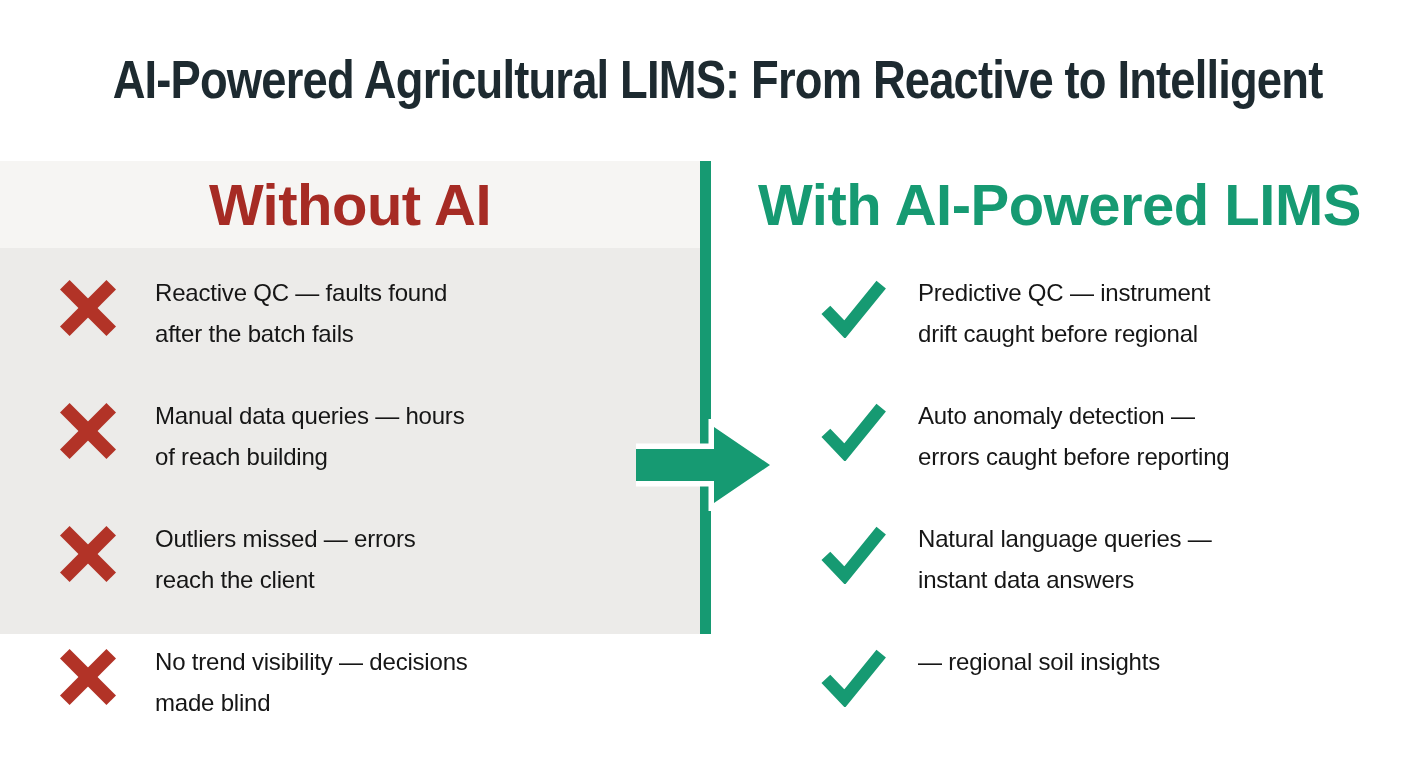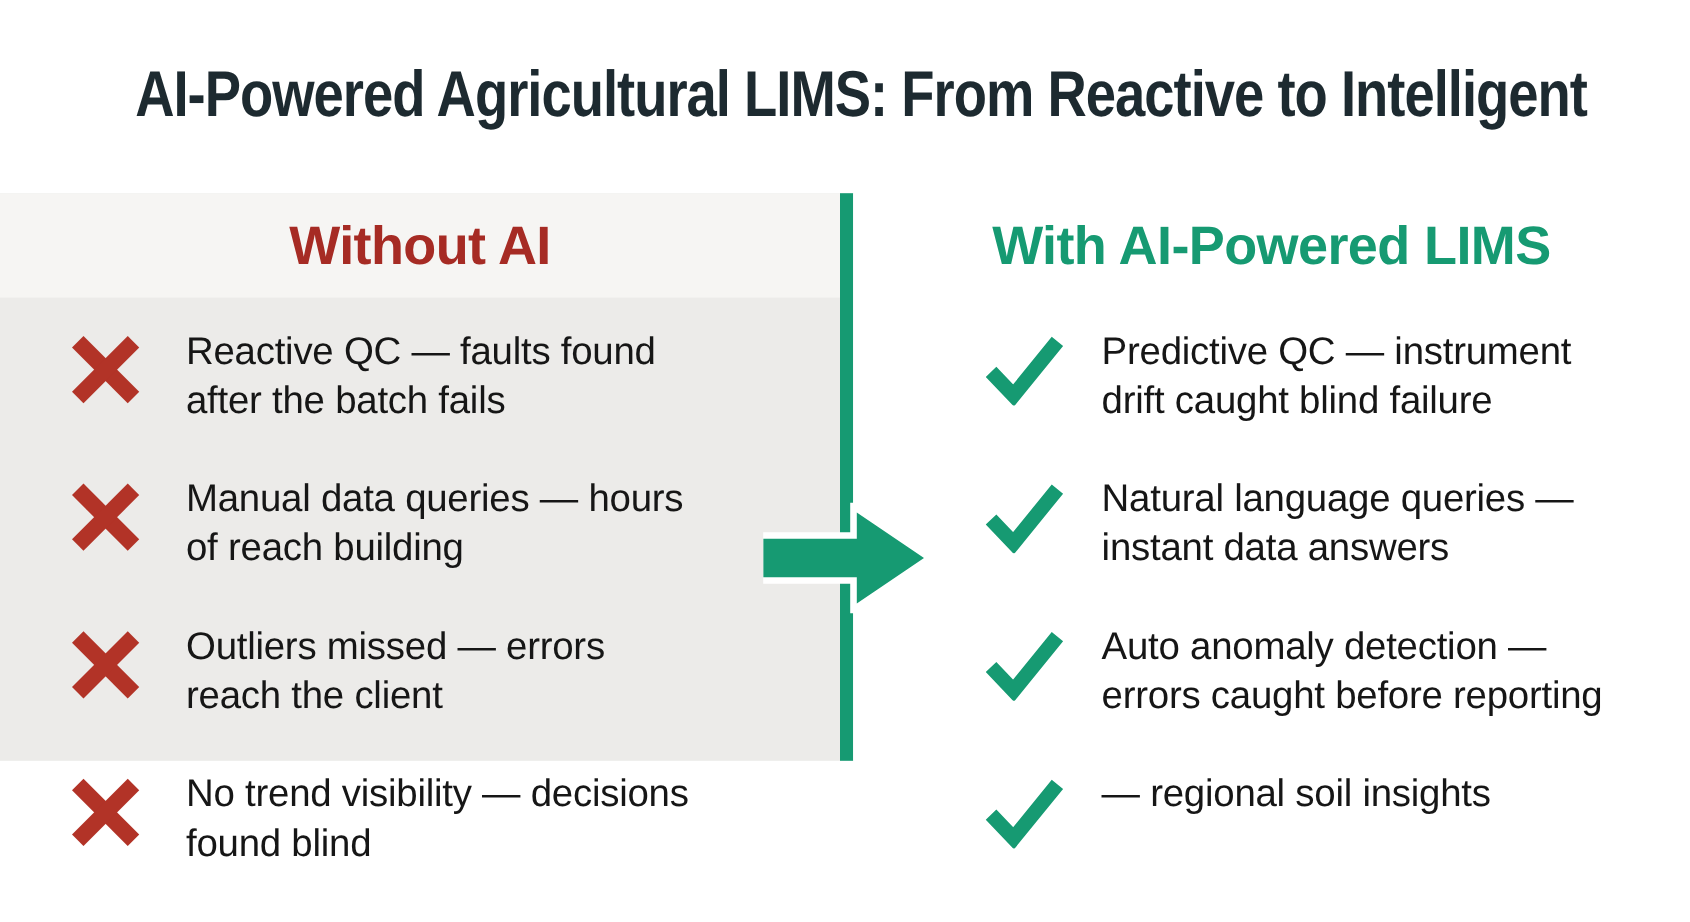--- a/index.html
+++ b/index.html
@@ -28,37 +28,37 @@
 
   .col-left  { width:700px; background:var(--panel-bg); }
   .divider   { width:11px; background:var(--green); }
   .col-right { flex:1; background:#ffffff; }
 
   .col-header-band {
     height:87px; display:flex; align-items:center; justify-content:center;
   }
   .col-left .col-header-band { background:var(--band-bg); }
   .col-header {
-    font-size:45px; font-weight:700; letter-spacing:-0.5px; white-space:nowrap;
+    font-size:58px; font-weight:700; letter-spacing:-0.5px; white-space:nowrap;
   }
   .col-header.neg { color:var(--red-header); }
   .col-header.pos { color:var(--green); }
 
   .rows { padding-top:24px; display:flex; flex-direction:column; gap:41px; }
 
   .row { display:flex; align-items:flex-start; min-height:82px; }
   .col-left  .row { padding-left:58px; }
   .col-right .row { padding-left:110px; }
 
   .icon-box { flex:0 0 auto; margin-top:6px; }
   .col-left  .icon-box { width:62px; margin-right:35px; }
   .col-right .icon-box { width:70px; margin-right:27px; }
 
   .item-text {
-    font-size:32px; line-height:41px; color:var(--text-color);
+    font-size:24px; line-height:41px; color:var(--text-color);
     letter-spacing:-0.2px; white-space:nowrap;
   }
   .item-text span { display:block; }
 
   .mid-arrow { position:absolute; left:636px; top:419px; width:140px; height:92px; }
 </style>
 </head>
 <body>
 
 <div class="stage">
@@ -122,21 +122,21 @@
           <div class="icon-box">
             <svg width="60" height="60" viewBox="0 0 62 62">
                 <g stroke="#b23327" stroke-width="14" stroke-linecap="butt">
                   <line x1="7" y1="7" x2="55" y2="55"></line>
                   <line x1="55" y1="7" x2="7" y2="55"></line>
                 </g>
               </svg>
           </div>
           <div class="item-text">
             <span>No trend visibility — decisions</span>
-            <span>found blind</span>
+            <span>made blind</span>
           </div>
         </div>
 
       </div>
     </div>
 
     <div class="divider"></div>
 
     <div class="col-right">
       <div class="col-header-band">
@@ -145,45 +145,45 @@
       <div class="rows">
 
         <div class="row">
           <div class="icon-box">
             <svg width="66" height="60" viewBox="0 0 70 64">
                 <polyline points="5,34 25,55 64,7" fill="none" stroke="#169a72" stroke-width="13" stroke-linecap="butt" stroke-linejoin="miter"></polyline>
               </svg>
           </div>
           <div class="item-text">
             <span>Predictive QC — instrument</span>
-            <span>drift caught blind failure</span>
+            <span>drift caught before regional</span>
+          </div>
+        </div>
+
+        <div class="row">
+          <div class="icon-box">
+            <svg width="66" height="60" viewBox="0 0 70 64">
+                <polyline points="5,34 25,55 64,7" fill="none" stroke="#169a72" stroke-width="13" stroke-linecap="butt" stroke-linejoin="miter"></polyline>
+              </svg>
+          </div>
+          <div class="item-text">
+            <span>Auto anomaly detection —</span>
+            <span>errors caught before reporting</span>
           </div>
         </div>
 
         <div class="row">
           <div class="icon-box">
             <svg width="66" height="60" viewBox="0 0 70 64">
                 <polyline points="5,34 25,55 64,7" fill="none" stroke="#169a72" stroke-width="13" stroke-linecap="butt" stroke-linejoin="miter"></polyline>
               </svg>
           </div>
           <div class="item-text">
             <span>Natural language queries —</span>
             <span>instant data answers</span>
-          </div>
-        </div>
-
-        <div class="row">
-          <div class="icon-box">
-            <svg width="66" height="60" viewBox="0 0 70 64">
-                <polyline points="5,34 25,55 64,7" fill="none" stroke="#169a72" stroke-width="13" stroke-linecap="butt" stroke-linejoin="miter"></polyline>
-              </svg>
-          </div>
-          <div class="item-text">
-            <span>Auto anomaly detection —</span>
-            <span>errors caught before reporting</span>
           </div>
         </div>
 
         <div class="row">
           <div class="icon-box">
             <svg width="66" height="60" viewBox="0 0 70 64">
                 <polyline points="5,34 25,55 64,7" fill="none" stroke="#169a72" stroke-width="13" stroke-linecap="butt" stroke-linejoin="miter"></polyline>
               </svg>
           </div>
           <div class="item-text">

